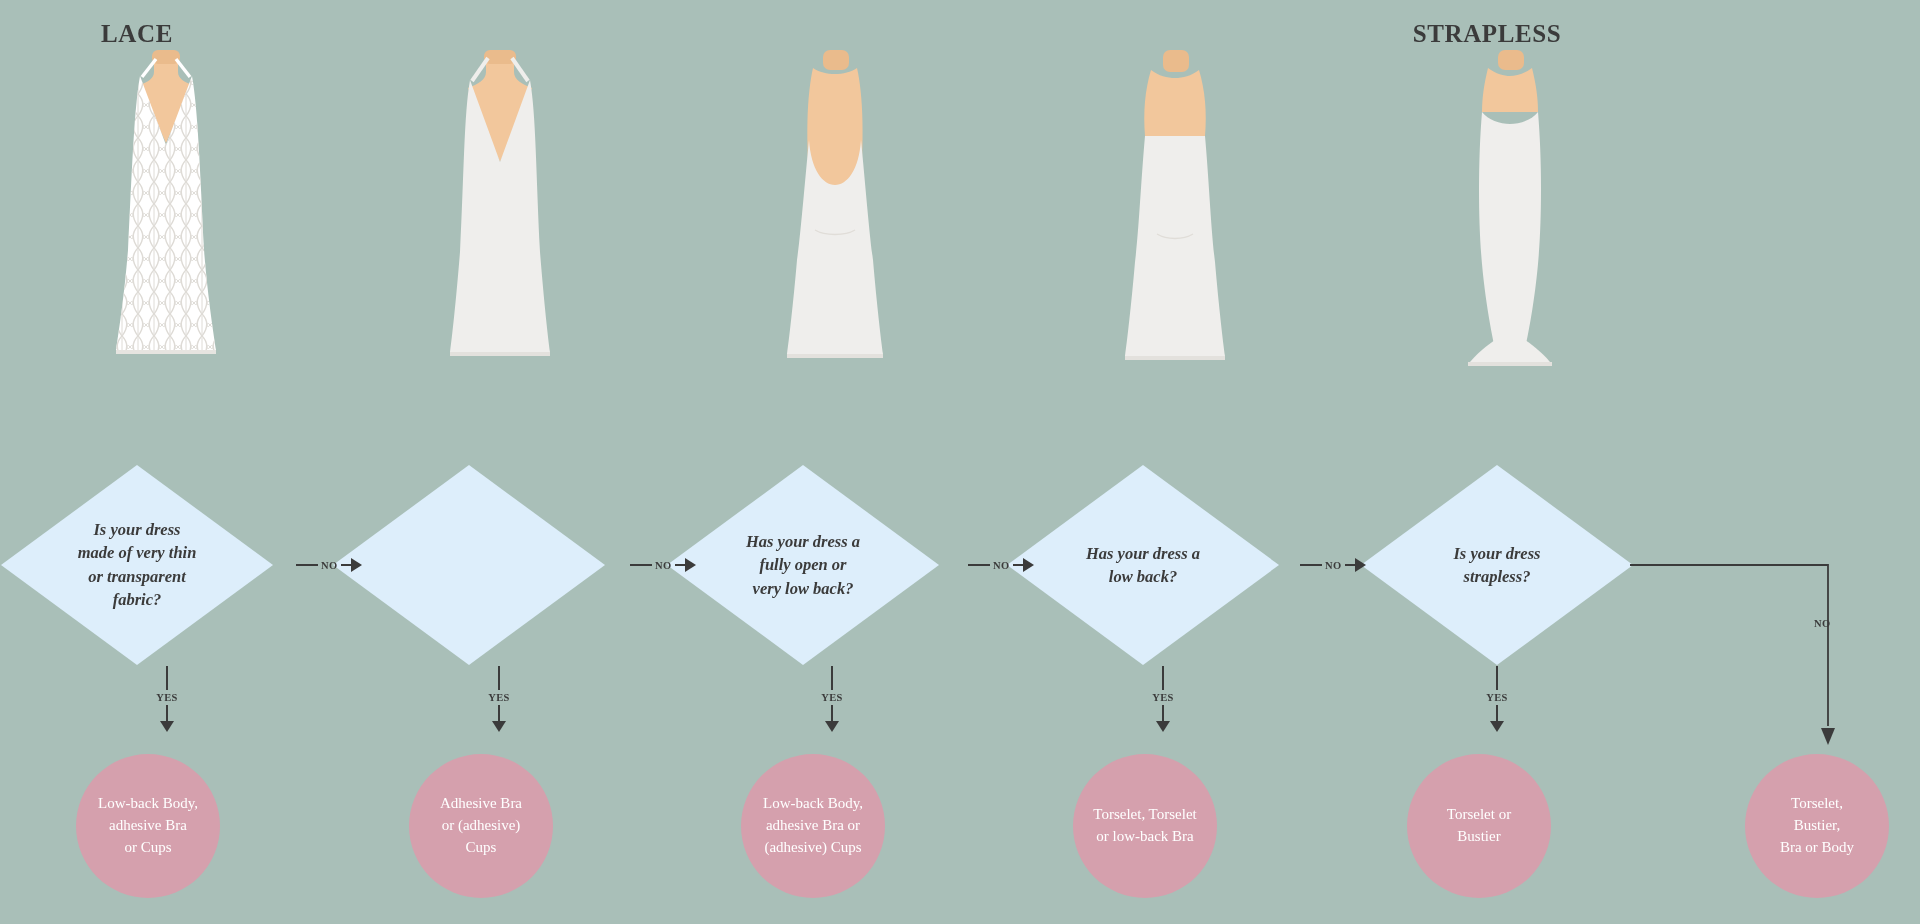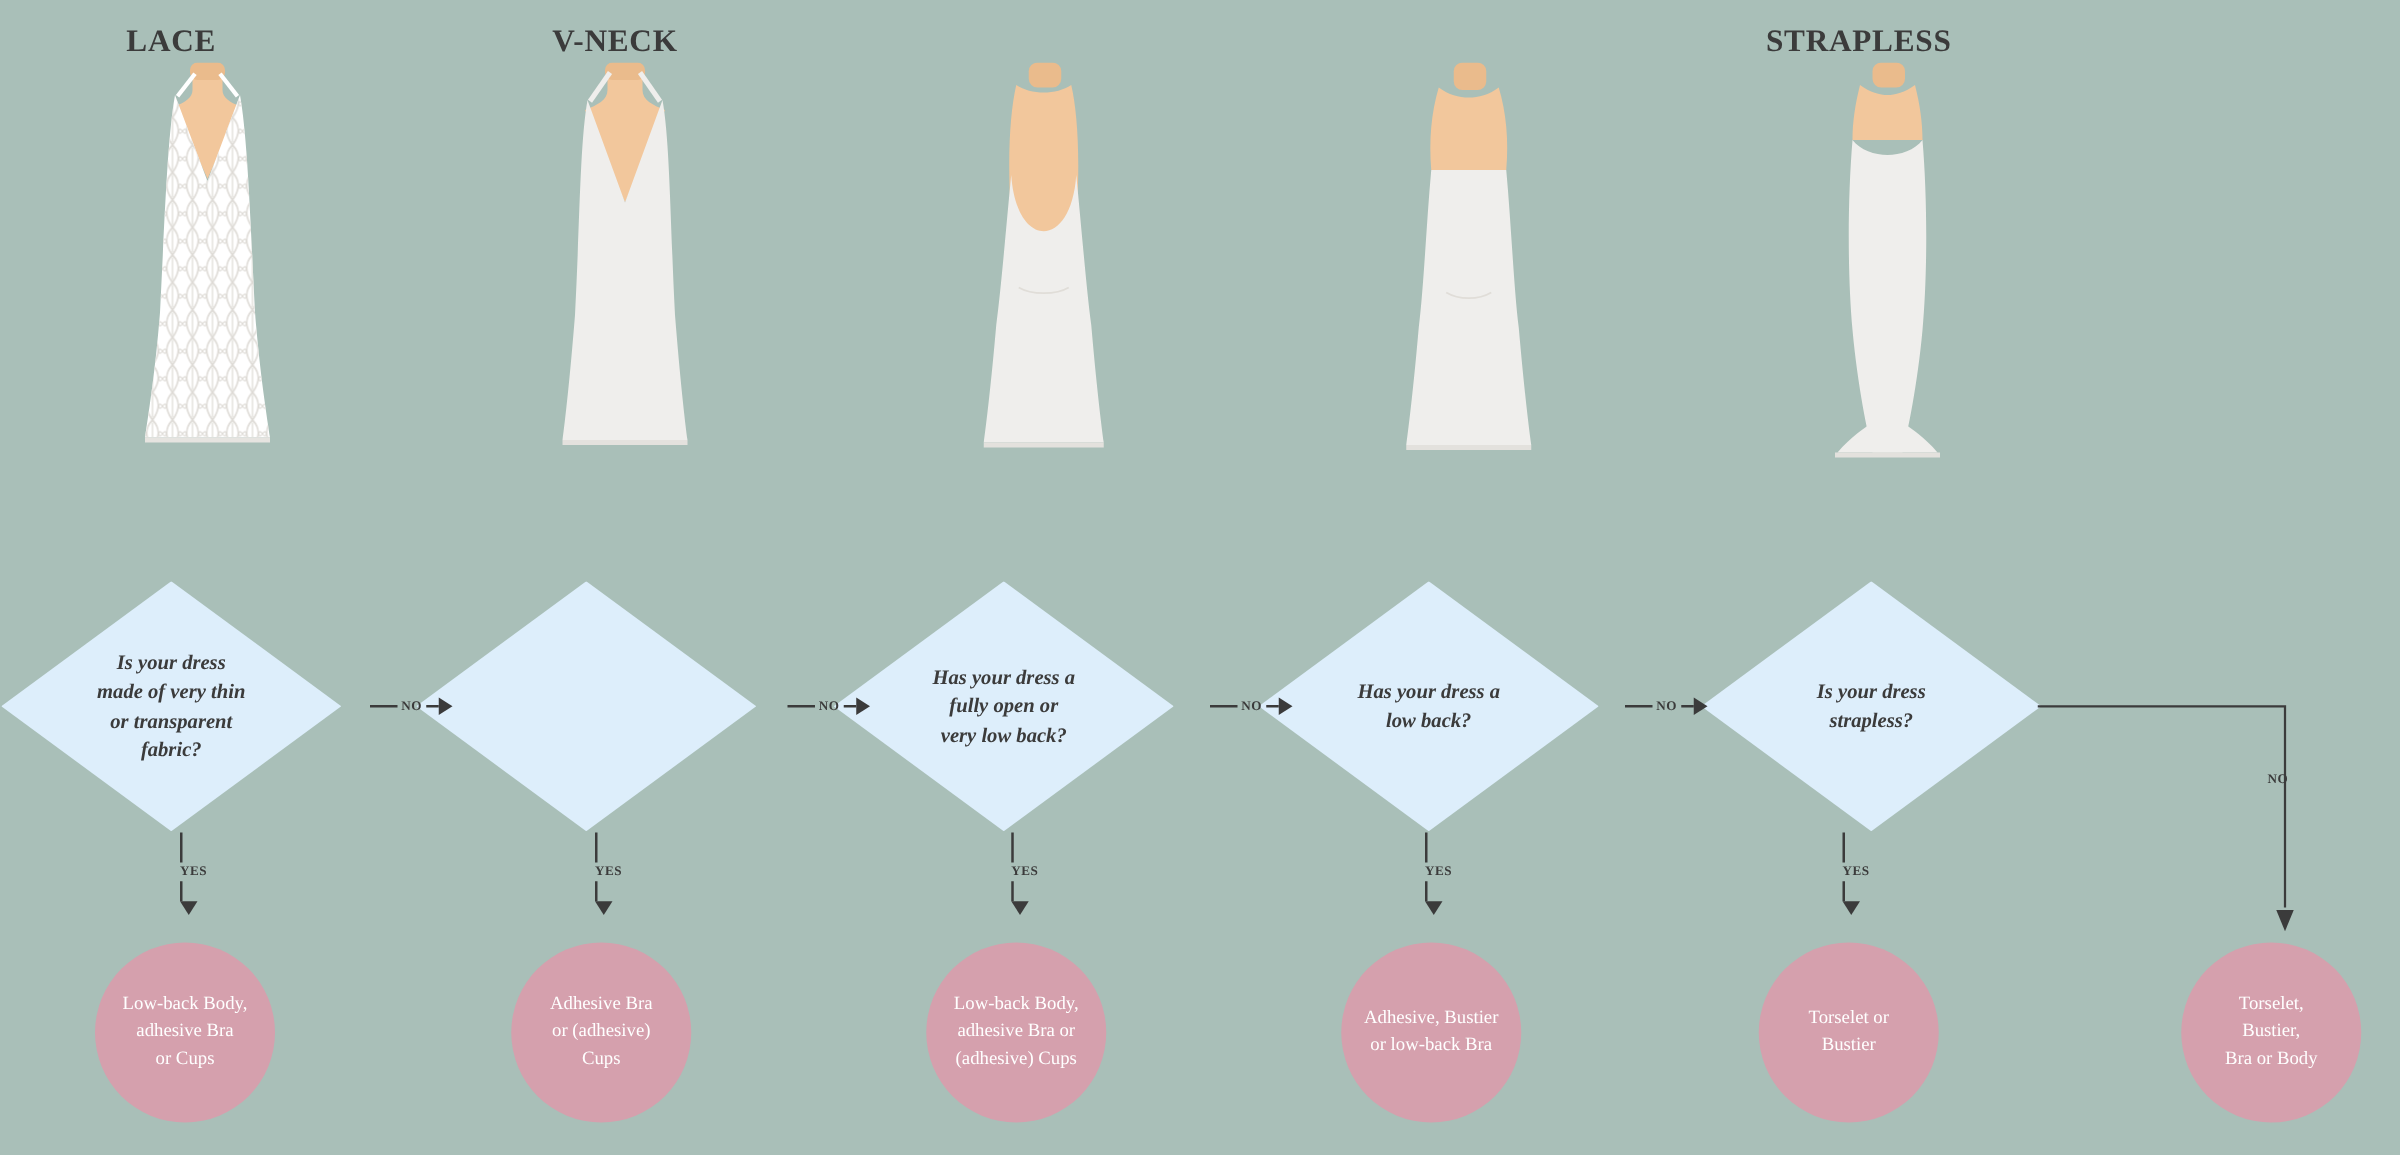--- a/index.html
+++ b/index.html
@@ -120,21 +120,21 @@
     border-left: 11px solid #3b3b3b;
     border-top: 7px solid transparent;
     border-bottom: 7px solid transparent;
   }
 
   .conn-v {
     position: absolute;
     width: 46px;
     display: flex;
     flex-direction: column;
-    align-items: flex-start;
+    align-items: center;
   }
   .conn-v .vline {
     width: 1.6px;
     background: #3b3b3b;
   }
   .conn-v .lbl {
     font-size: 10.5px;
     font-weight: bold;
     color: #3b3b3b;
     letter-spacing: 0.4px;
@@ -159,21 +159,20 @@
     color: #3b3b3b;
     letter-spacing: 0.4px;
   }
 </style>
 </head>
 <body>
 
 <div id="stage">
 
   <div class="col-title" style="left:-25px;">LACE</div>
-  <div class="col-title" style="left:330px;">V-NECK</div>
   <div class="col-title" style="left:1325px;">STRAPLESS</div>
 
   <div class="dress" style="left:54px;">
     <svg viewBox="0 0 200 330" xmlns="http://www.w3.org/2000/svg">
       <defs>
         <pattern id="lacepat" width="16" height="22" patternUnits="userSpaceOnUse">
           <path d="M8 0 C14 6 14 14 8 22 C2 14 2 6 8 0 Z" fill="none" stroke="#dedbd6" stroke-width="1.4"></path>
           <path d="M8 2 L8 20" stroke="#dedbd6" stroke-width="1"></path>
           <path d="M0 11 C4 5 4 17 0 11" fill="none" stroke="#dedbd6" stroke-width="1"></path>
           <path d="M16 11 C12 5 12 17 16 11" fill="none" stroke="#dedbd6" stroke-width="1"></path>
@@ -348,21 +347,21 @@
 Cups</div>
   </div>
 
   <div class="circle" style="left:729px; top:754px;">
     <div class="txt">Low-back Body,
 adhesive Bra or
 (adhesive) Cups</div>
   </div>
 
   <div class="circle" style="left:1061px; top:754px;">
-    <div class="txt">Adhesive, Bustier
+    <div class="txt">Torselet, Torselet
 or low-back Bra</div>
   </div>
 
   <div class="circle" style="left:1733px; top:754px;">
     <div class="txt">Torselet,
 Bustier,
 Bra or Body</div>
   </div>
 
   <div class="circle" style="left:1395px; top:754px;">

